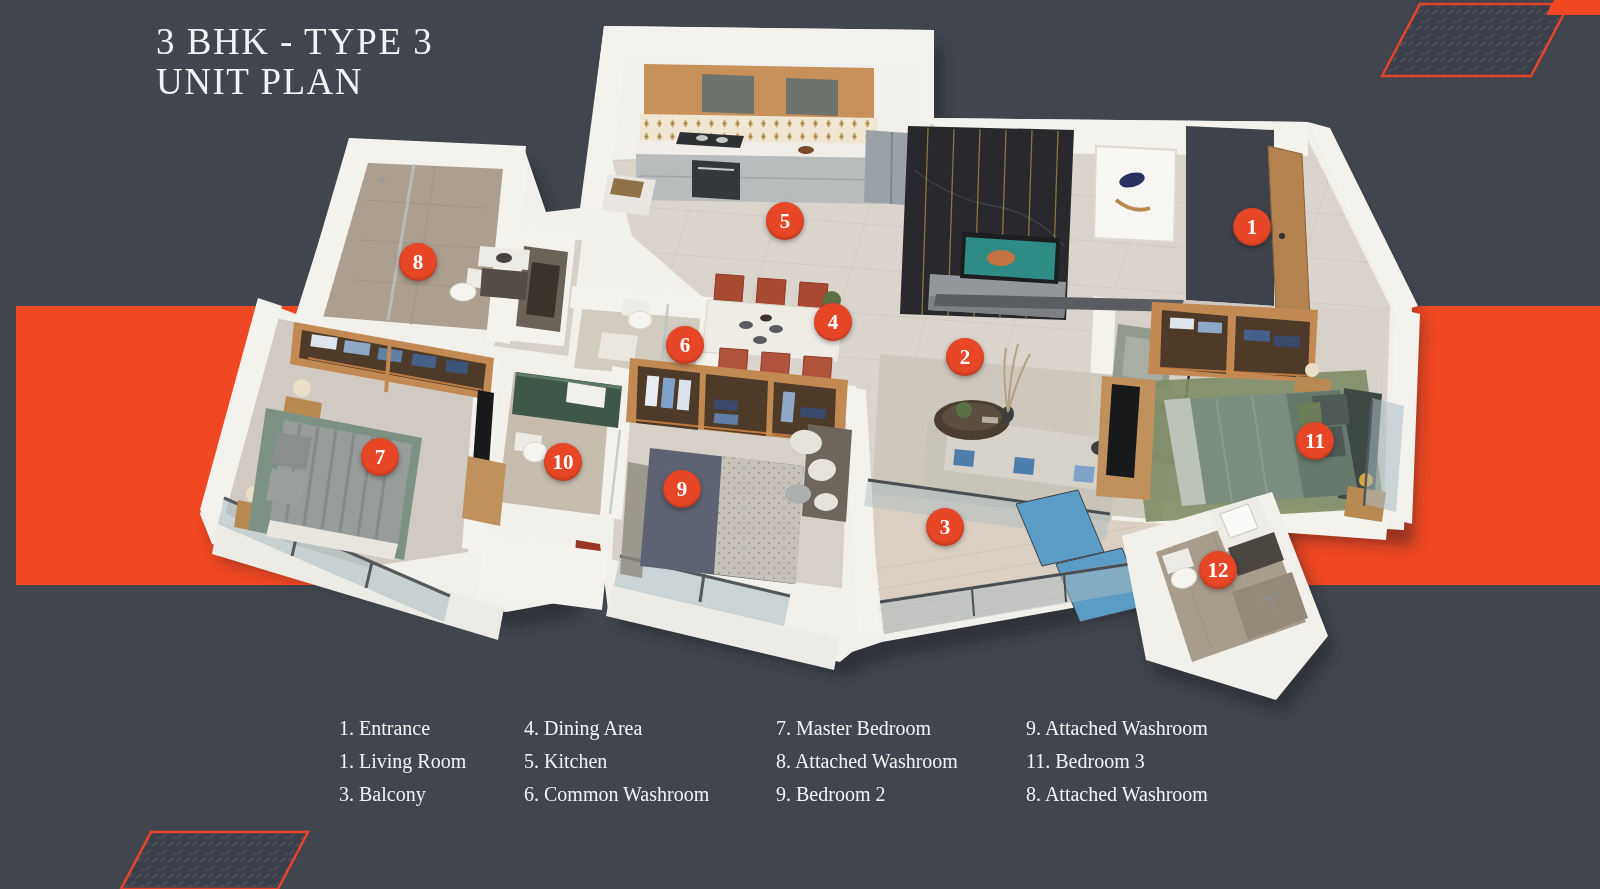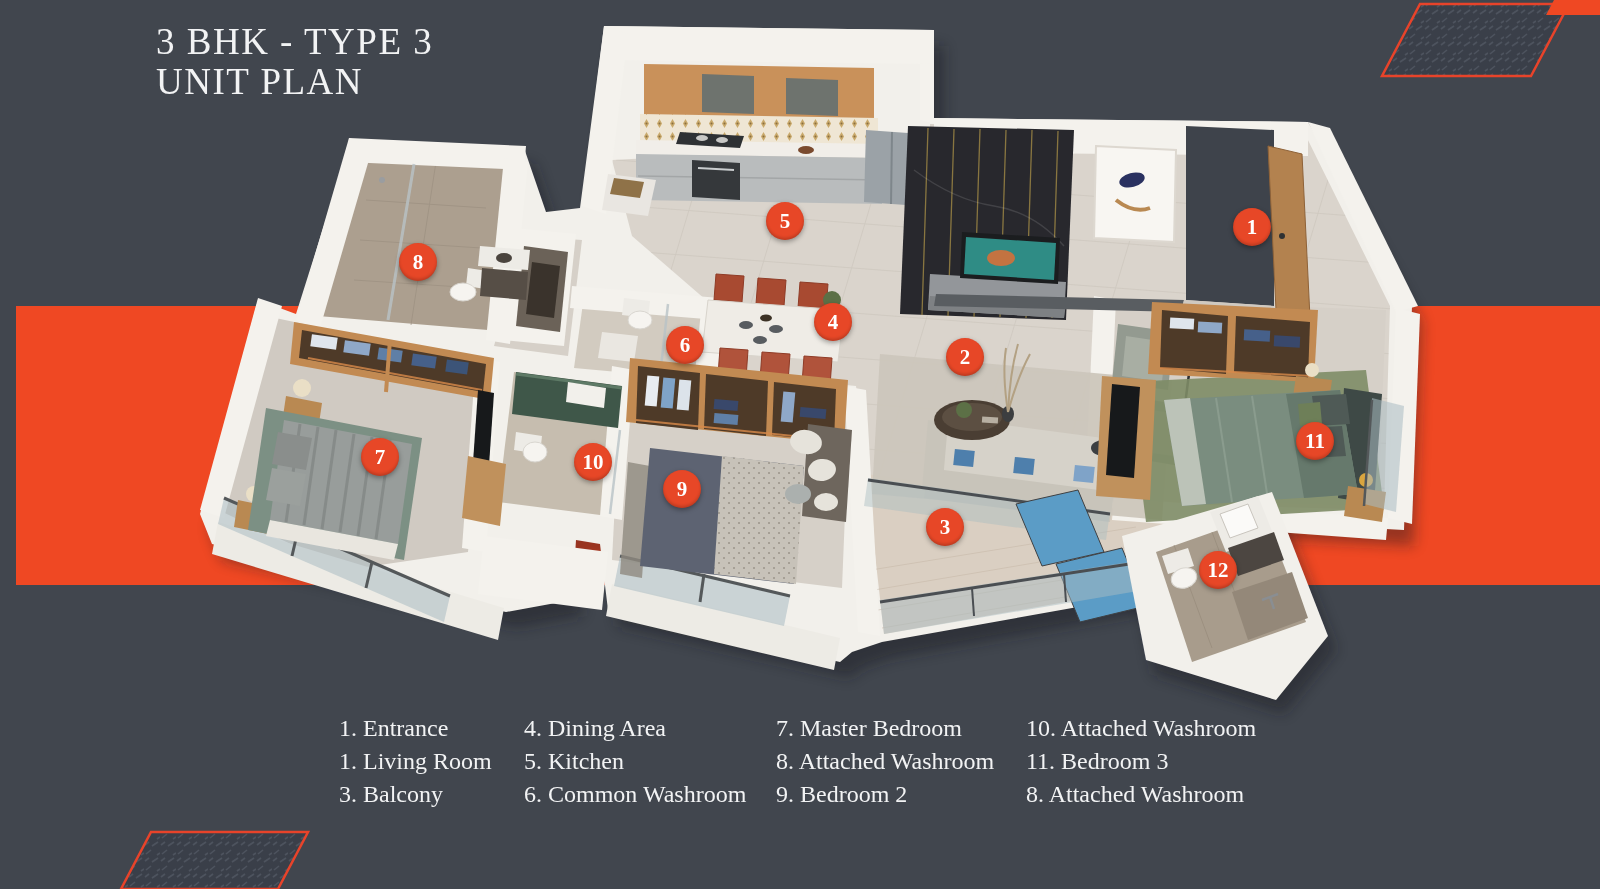--- a/index.html
+++ b/index.html
@@ -6,21 +6,21 @@
     --bg:#41464E; --band:#EF4823; --accent:#E8432A; --marker:#E74727; --text:#F2F3F4;
   }
   html,body{margin:0;padding:0;background:var(--bg);}
   .stage{position:relative;width:1600px;height:889px;background:var(--bg);overflow:hidden;
          font-family:Liberation Serif, serif;margin-left:16px;}
   svg.plan{position:absolute;left:0;top:0;width:1600px;height:889px;display:block;}
   .title{position:absolute;left:140px;top:22px;color:var(--text);
          font-size:37px;line-height:40px;font-weight:400;letter-spacing:1.5px;}
   .legend{position:absolute;left:0;top:712px;width:1600px;height:120px;color:var(--text);}
   .legend .col{position:absolute;top:0;}
-  .legend .item{font-size:24px;line-height:33px;white-space:nowrap;}
+  .legend .item{font-size:20px;line-height:33px;white-space:nowrap;}
   .markers{position:absolute;left:0;top:0;width:1600px;height:889px;}
   .marker{position:absolute;width:38px;height:38px;border-radius:50%;
           background:var(--marker);color:#FFFFFF;font-weight:bold;font-size:21px;
           display:flex;align-items:center;justify-content:center;
           box-shadow:0 2px 5px rgba(0,0,0,.35), inset 0 -2px 3px rgba(0,0,0,.18);}
 </style>
 </head>
 <body>
 
 <div class="stage">
@@ -397,34 +397,34 @@
         <div class="item">4. Dining Area</div>
         <div class="item">5. Kitchen</div>
         <div class="item">6. Common Washroom</div>
       </div>
       <div class="col" style="left: 760px;">
         <div class="item">7. Master Bedroom</div>
         <div class="item">8. Attached Washroom</div>
         <div class="item">9. Bedroom 2</div>
       </div>
       <div class="col" style="left: 1010px;">
-        <div class="item">10. Attached Washroom</div>
+        <div class="item">9. Attached Washroom</div>
         <div class="item">11. Bedroom 3</div>
         <div class="item">8. Attached Washroom</div>
       </div>
     </div>
 
 <div class="markers" id="markers">
       <div class="marker" aria-label="Entrance" style="left: 1217px; top: 208px;">1</div>
       <div class="marker" aria-label="Living Room" style="left: 930px; top: 338px;">2</div>
       <div class="marker" aria-label="Balcony" style="left: 910px; top: 508px;">3</div>
       <div class="marker" aria-label="Dining Area" style="left: 798px; top: 303px;">4</div>
       <div class="marker" aria-label="Kitchen" style="left: 750px; top: 202px;">5</div>
       <div class="marker" aria-label="Common Washroom" style="left: 650px; top: 326px;">6</div>
       <div class="marker" aria-label="Master Bedroom" style="left: 345px; top: 438px;">7</div>
       <div class="marker" aria-label="Attached Washroom" style="left: 383px; top: 243px;">8</div>
       <div class="marker" aria-label="Bedroom 2" style="left: 647px; top: 470px;">9</div>
-      <div class="marker" aria-label="Attached Washroom" style="left: 558px; top: 443px;">10</div>
+      <div class="marker" aria-label="Attached Washroom" style="left: 528px; top: 443px;">10</div>
       <div class="marker" aria-label="Bedroom 3" style="left: 1280px; top: 422px;">11</div>
       <div class="marker" aria-label="Attached Washroom" style="left: 1183px; top: 551px;">12</div>
     </div>
 
 </div>
 
 </body></html>

